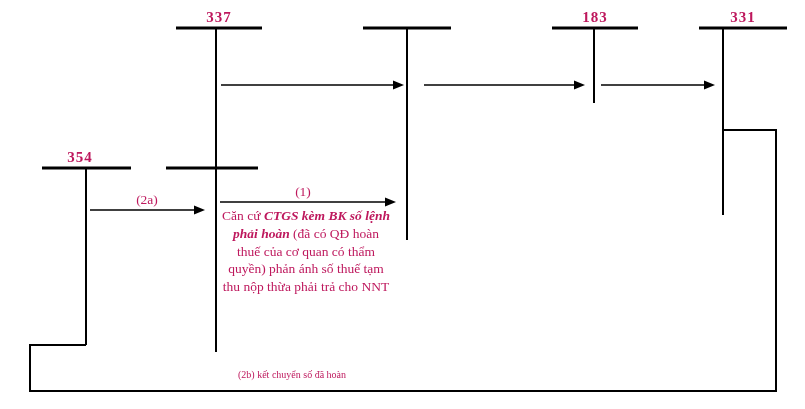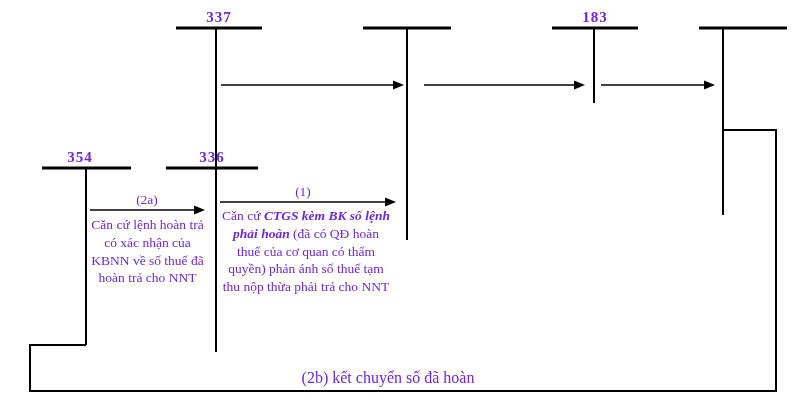--- a/index.html
+++ b/index.html
@@ -2,21 +2,21 @@
 <html lang="vi"><head>
 <meta charset="utf-8">
 <style>
   * { margin: 0; padding: 0; box-sizing: border-box; }
   html, body { background: #ffffff; }
   .canvas {
     position: relative;
     width: 805px;
     height: 409px;
     background: #ffffff;
-    color: #6d28d9;
+    color: #be185d;
     font-family: "Liberation Serif", "DejaVu Serif", serif;
     overflow: hidden;
   }
   .canvas svg { position: absolute; left: 0; top: 0; }
   .acct-num {
     position: absolute;
     text-align: center;
     font-weight: bold;
     font-size: 15px;
     letter-spacing: 1px;
@@ -28,22 +28,22 @@
   }
   .note {
     position: absolute;
     text-align: center;
     font-size: 13.5px;
     line-height: 1.32;
   }
   .em-bi { font-weight: bold; font-style: italic; }
   .bottom-label {
     position: absolute;
-    text-align: center;
-    font-size: 16px;
+    text-align: left;
+    font-size: 10px;
   }
 </style>
 </head>
 <body>
 
 <div class="canvas">
 
   <svg width="805" height="409" viewBox="0 0 805 409">
 
     <g>
@@ -93,29 +93,26 @@
     <g>
       <line x1="220" y1="202" x2="387" y2="202" stroke="#000" stroke-width="1.5"></line>
       <polygon points="396,202 385,197.5 385,206.5" fill="#000"></polygon>
     </g>
 
     <polyline points="723,130 776,130 776,391 30,391 30,345 86,345" fill="none" stroke="#000" stroke-width="2"></polyline>
   </svg>
 
   <div class="acct-num" style="left:179px; top:9px;  width:80px;">337</div>
   <div class="acct-num" style="left:555px; top:9px;  width:80px;">183</div>
+  <div class="acct-num" style="left:703px; top:9px;  width:80px;">331</div>
   <div class="acct-num" style="left:40px;  top:149px; width:80px;">354</div>
-  <div class="acct-num" style="left:172px; top:149px; width:80px;">336</div>
 
   <div class="flow-label" style="left:117px; top:192px; width:60px;">(2a)</div>
   <div class="flow-label" style="left:273px; top:184px; width:60px;">(1)</div>
 
-  <div class="note" style="left:91px; top:216px; width:113px;">
-    <span>Căn cứ lệnh hoàn trả có xác nhận của KBNN về số thuế đã hoàn trả cho NNT</span>
-  </div>
 
   <div class="note" style="left:220px; top:207px; width:172px;">
     <span>Căn cứ </span><span class="em-bi">CTGS kèm BK số lệnh phải hoàn</span><span> (đã có QĐ hoàn thuế của cơ quan có thẩm quyền) phản ánh số thuế tạm thu nộp thừa phải trả cho NNT</span>
   </div>
 
   <div class="bottom-label" style="left:238px; top:369px; width:300px;">(2b) kết chuyển số đã hoàn</div>
 
 </div>
 
 </body></html>

